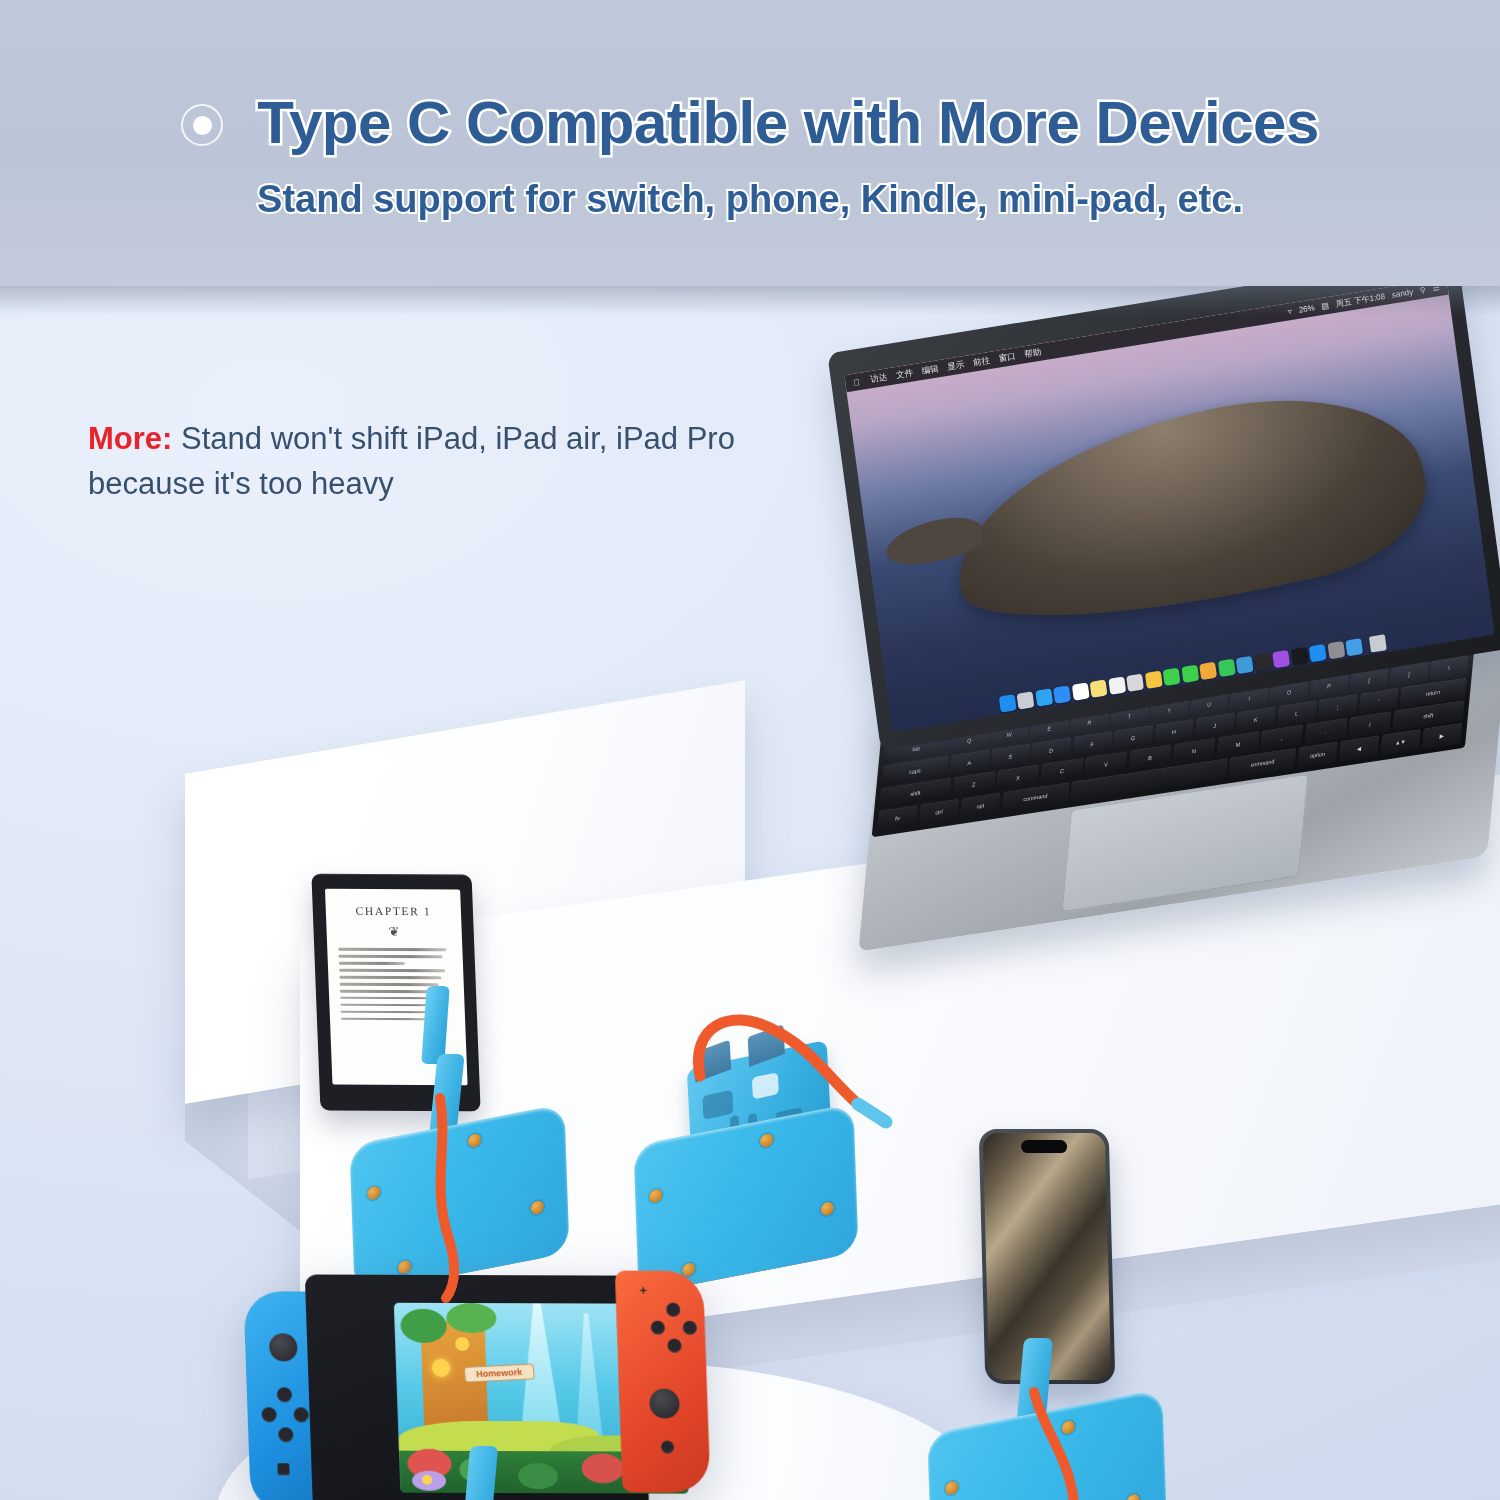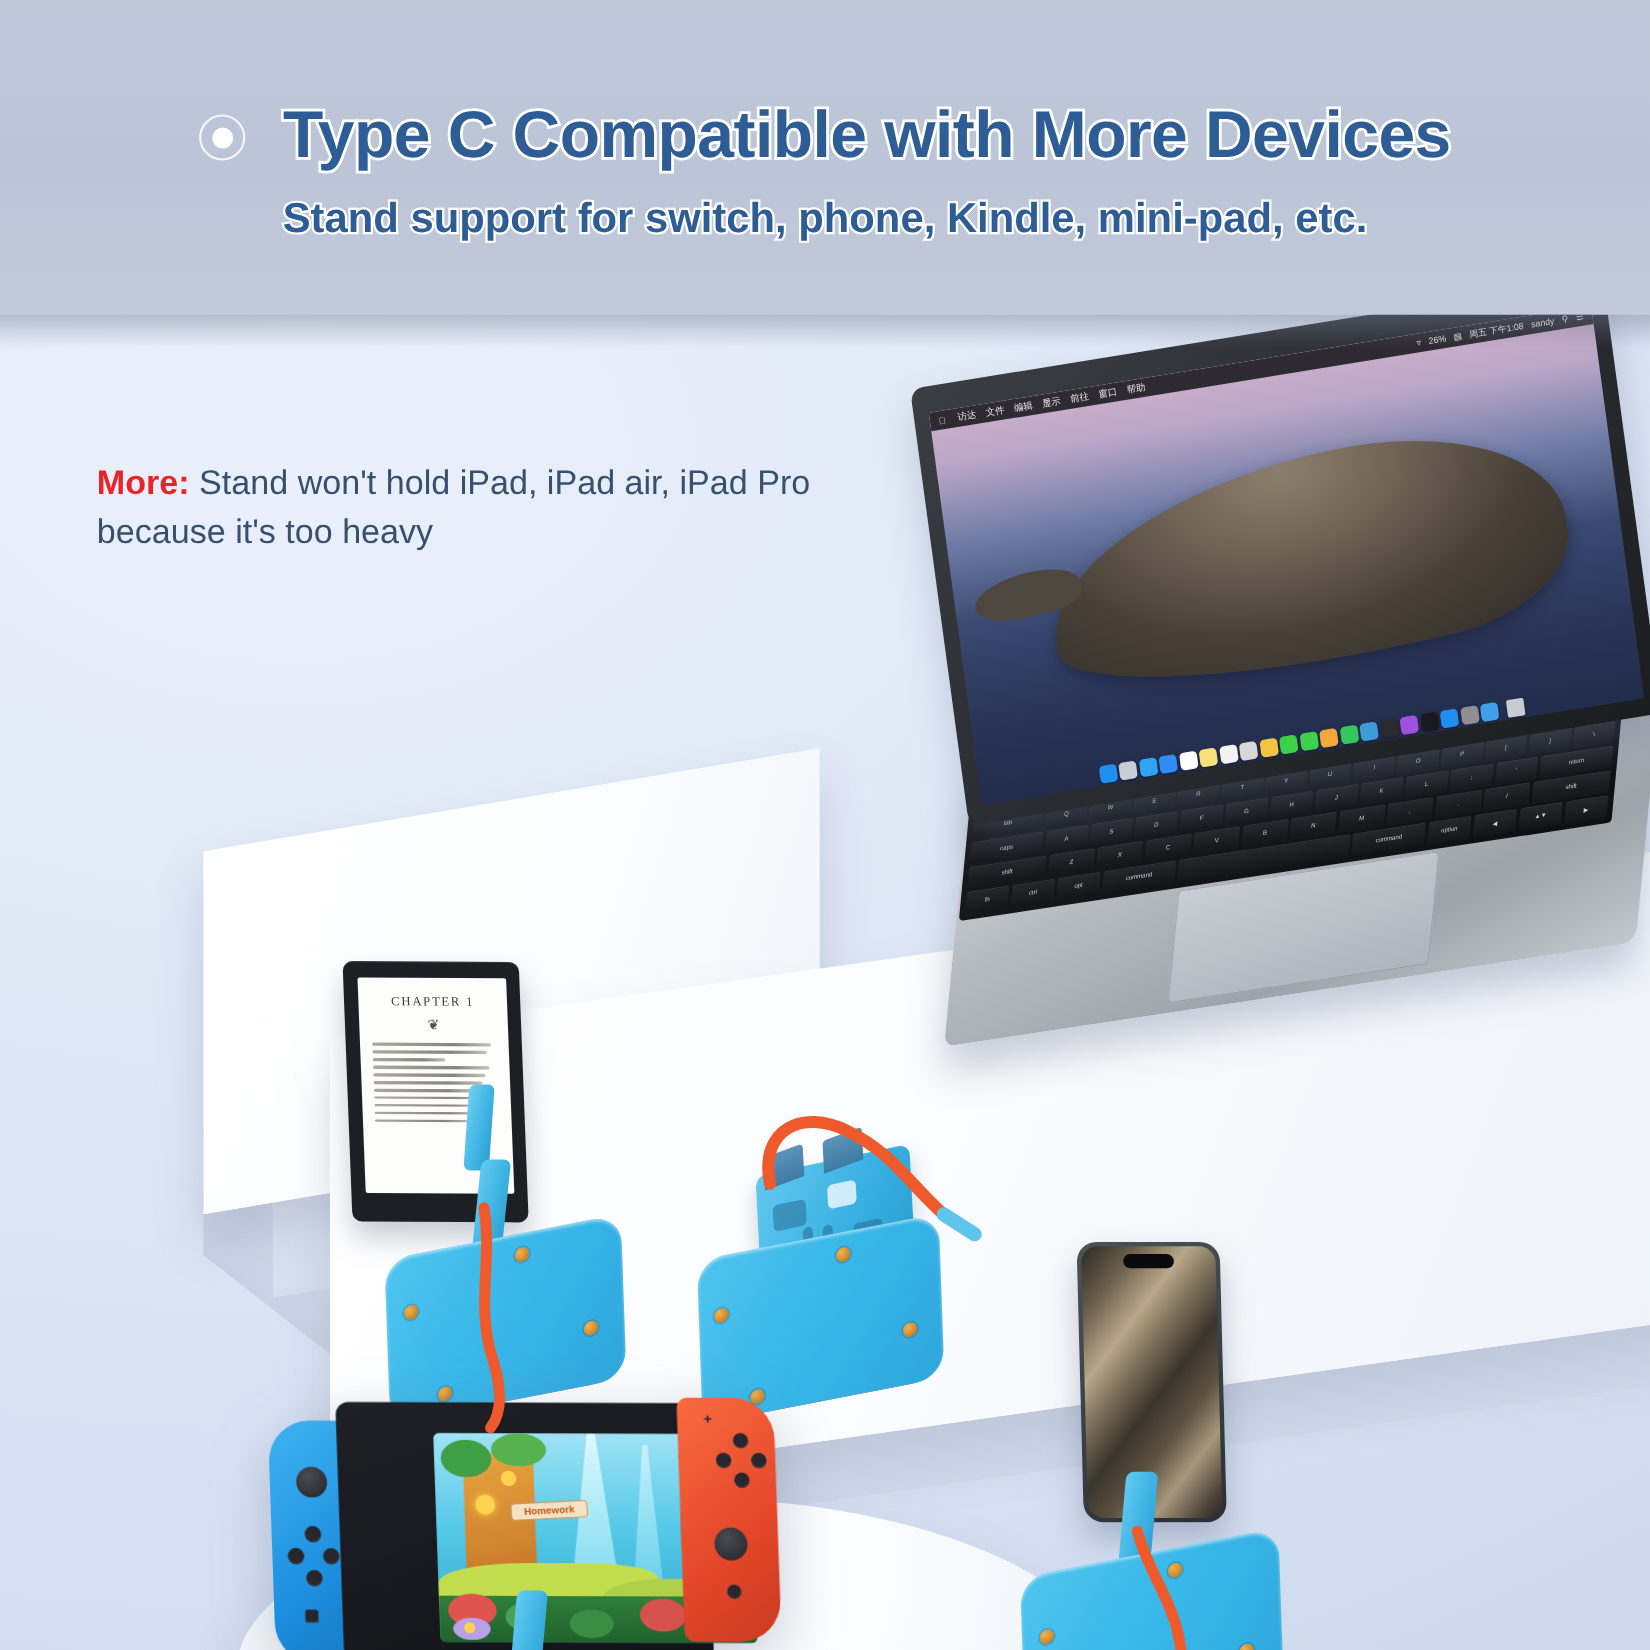--- a/index.html
+++ b/index.html
@@ -335,21 +335,21 @@
     <div id="bullet-icon">
         <i></i>
       </div>
     <div id="headline">Type C Compatible with More Devices</div>
   </div>
 </div>
 
 <div id="photo">
 
   <div id="note-block">
-    <span id="note-label">More:</span><span> Stand won't hold iPad, iPad air, iPad Pro because it's too heavy</span>
+    <span id="note-label">More:</span><span> Stand won't shift iPad, iPad air, iPad Pro because it's too heavy</span>
   </div>
 
   <div class="prop" id="back-slab"></div>
   <div class="prop" id="riser-left-side"></div>
   <div class="prop" id="riser-left-front"></div>
   <div class="prop" id="riser-left"></div>
   <div class="prop" id="table-front"></div>
   <div class="prop" id="table-top"></div>
 
   <div class="prop" id="round-pedestal"></div>

